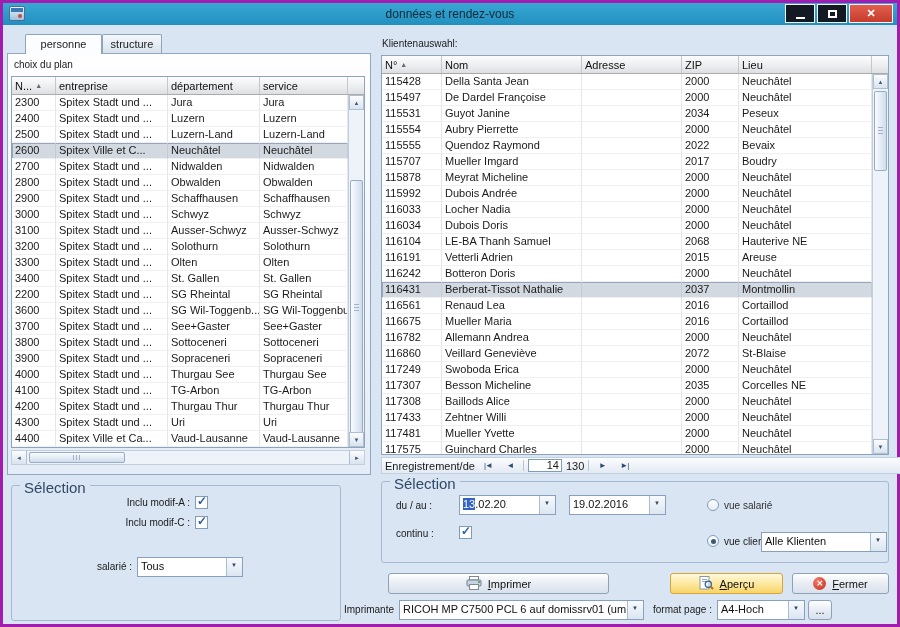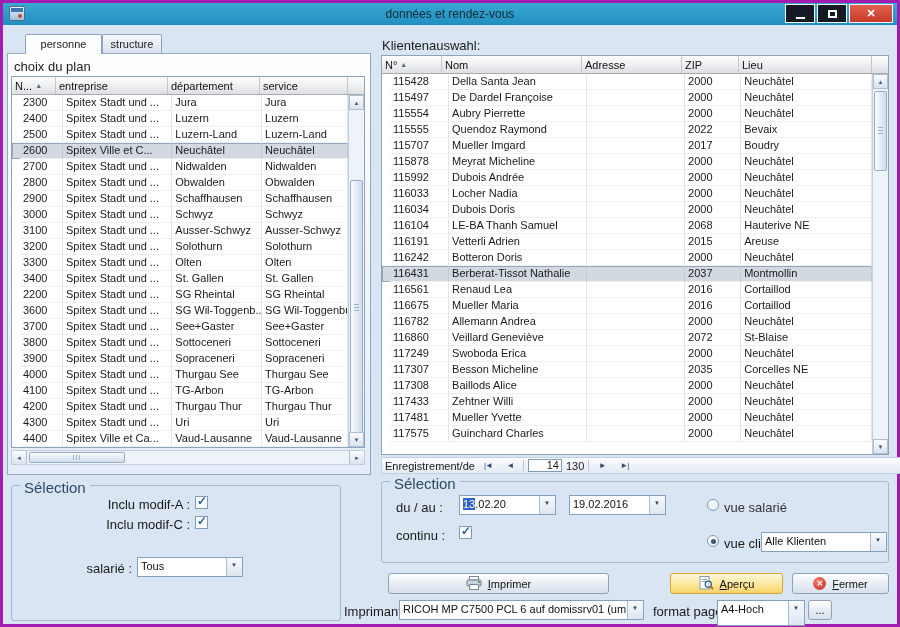--- a/index.html
+++ b/index.html
@@ -23,31 +23,31 @@
   #client{position:absolute;top:22px;left:0;right:0;bottom:0;background:#D9E5F3;}
 
   
   .tab{position:absolute;top:9px;height:19px;line-height:18px;font-size:11px;text-align:center;border:1px solid #8FA3BB;border-bottom:none;border-radius:2px 2px 0 0;background:linear-gradient(#F4F8FC,#D9E2EC);color:#222;z-index:3;}
   .tab.active{height:20px;background:#FCFDFF;}
   #tab-personne{left:22px;width:77px;}
   #tab-structure{left:99px;width:60px;}
   #tabpage{position:absolute;left:4px;top:28px;width:364px;height:422px;border:1px solid #93A8C0;background:linear-gradient(#FEFEFF,#E3ECF7);z-index:1;}
   #lbl-plan{left:11px;top:34px;}
 
-  .lbl{position:absolute;font-size:13px;color:#1a1a1a;z-index:4;white-space:nowrap;}
+  .lbl{position:absolute;font-size:10px;color:#1a1a1a;z-index:4;white-space:nowrap;}
 
   
   .grid{position:absolute;background:#fff;border:1px solid #8FA3BB;z-index:4;}
   #left-grid{left:8px;top:51px;width:354px;height:372px;}
   #right-grid{left:378px;top:30px;width:508px;height:400px;}
   .grid-head{display:flex;height:18px;background:linear-gradient(#FDFDFE,#EDEEF0 55%,#DEDFE2);border-bottom:1px solid #ABABAF;position:relative;z-index:2;}
   .gh-cell{display:flex;align-items:center;gap:3px;padding:0 3px;font-size:11px;border-right:1px solid #C6C6CA;white-space:nowrap;overflow:hidden;color:#111;}
   .sort{font-size:7px;color:#5E6B7A;}
   .grid-body{position:absolute;left:0;top:18px;right:16px;bottom:0;overflow:hidden;background:#fff;}
-  .g-row{display:flex;height:16px;padding-left:8px;}
+  .g-row{display:flex;height:16px;}
   .g-cell{font-size:11px;line-height:15px;padding:0 3px;border-right:1px solid #E4E6EA;border-bottom:1px solid #EEF0F3;white-space:nowrap;overflow:hidden;color:#1a1a1a;}
   .g-row.selected{background:#D3D9E1;box-shadow:inset 0 0 0 1px #97A5B8;}
   .g-row.selected .g-cell{border-right-color:#C3CAD5;}
   .lc0{width:44px}.lc1{width:112px}.lc2{width:92px}.lc3{width:88px}
   .rc0{width:60px}.rc1{width:140px}.rc2{width:100px}.rc3{width:57px}.rc4{width:133px}
 
   
   .vscroll{position:absolute;top:18px;right:0;bottom:0;width:16px;background:#EEF3F9;border-left:1px solid #C2CEDC;}
   .sb-arrow{position:absolute;left:0;width:15px;height:15px;background:linear-gradient(#FBFCFE,#D9E3EF);border:1px solid #AFBFD2;display:flex;align-items:center;justify-content:center;font-size:6px;color:#445872;}
   .sb-up{top:0;}.sb-down{bottom:0;}
@@ -114,21 +114,21 @@
   
   .btn{position:absolute;display:flex;align-items:center;justify-content:center;gap:6px;font-size:11px;color:#111;background:linear-gradient(#FEFEFE,#E8EDF4 50%,#D8E1EC);border:1px solid #8FA1B8;border-radius:3px;z-index:4;}
   #btn-imprimer{left:385px;top:548px;width:221px;height:21px;}
   #btn-apercu{left:667px;top:548px;width:113px;height:21px;background:linear-gradient(#FFF8DC,#FCE79B 55%,#F7D468);border-color:#D8A43B;}
   #btn-fermer{left:789px;top:548px;width:97px;height:21px;}
   .icon-closered{width:13px;height:13px;border-radius:50%;background:radial-gradient(circle at 35% 30%,#F4796A,#C22F1F);position:relative;}
   .icon-closered::after{content:"✕";position:absolute;left:0;right:0;top:0;text-align:center;color:#fff;font-size:8px;font-weight:bold;line-height:13px;}
   #lbl-imprimante{left:341px;top:579px;}
   #combo-printer{left:396px;top:575px;width:245px;height:20px;}
   #lbl-format{left:650px;top:579px;}
-  #combo-format{left:714px;top:575px;width:88px;height:26px;}
+  #combo-format{left:714px;top:575px;width:88px;height:20px;}
   #btn-browse{left:805px;top:575px;width:24px;height:20px;}
 </style>
 </head>
 <body>
 
 <div id="window">
   <div id="titlebar">
     <div id="app-icon"></div>
     <div id="title">données et rendez-vous</div>
     <div id="winbtns">
@@ -358,20 +358,27 @@
             <div class="g-cell rc2"></div>
             <div class="g-cell rc3">2000</div>
             <div class="g-cell rc4">Neuchâtel</div>
           </div>
           <div class="g-row">
             <div class="g-cell rc0">115497</div>
             <div class="g-cell rc1">De Dardel Françoise</div>
             <div class="g-cell rc2"></div>
             <div class="g-cell rc3">2000</div>
             <div class="g-cell rc4">Neuchâtel</div>
+          </div>
+          <div class="g-row">
+            <div class="g-cell rc0">115531</div>
+            <div class="g-cell rc1">Guyot Janine</div>
+            <div class="g-cell rc2"></div>
+            <div class="g-cell rc3">2034</div>
+            <div class="g-cell rc4">Peseux</div>
           </div>
           <div class="g-row">
             <div class="g-cell rc0">115554</div>
             <div class="g-cell rc1">Aubry Pierrette</div>
             <div class="g-cell rc2"></div>
             <div class="g-cell rc3">2000</div>
             <div class="g-cell rc4">Neuchâtel</div>
           </div>
           <div class="g-row">
             <div class="g-cell rc0">115555</div>

